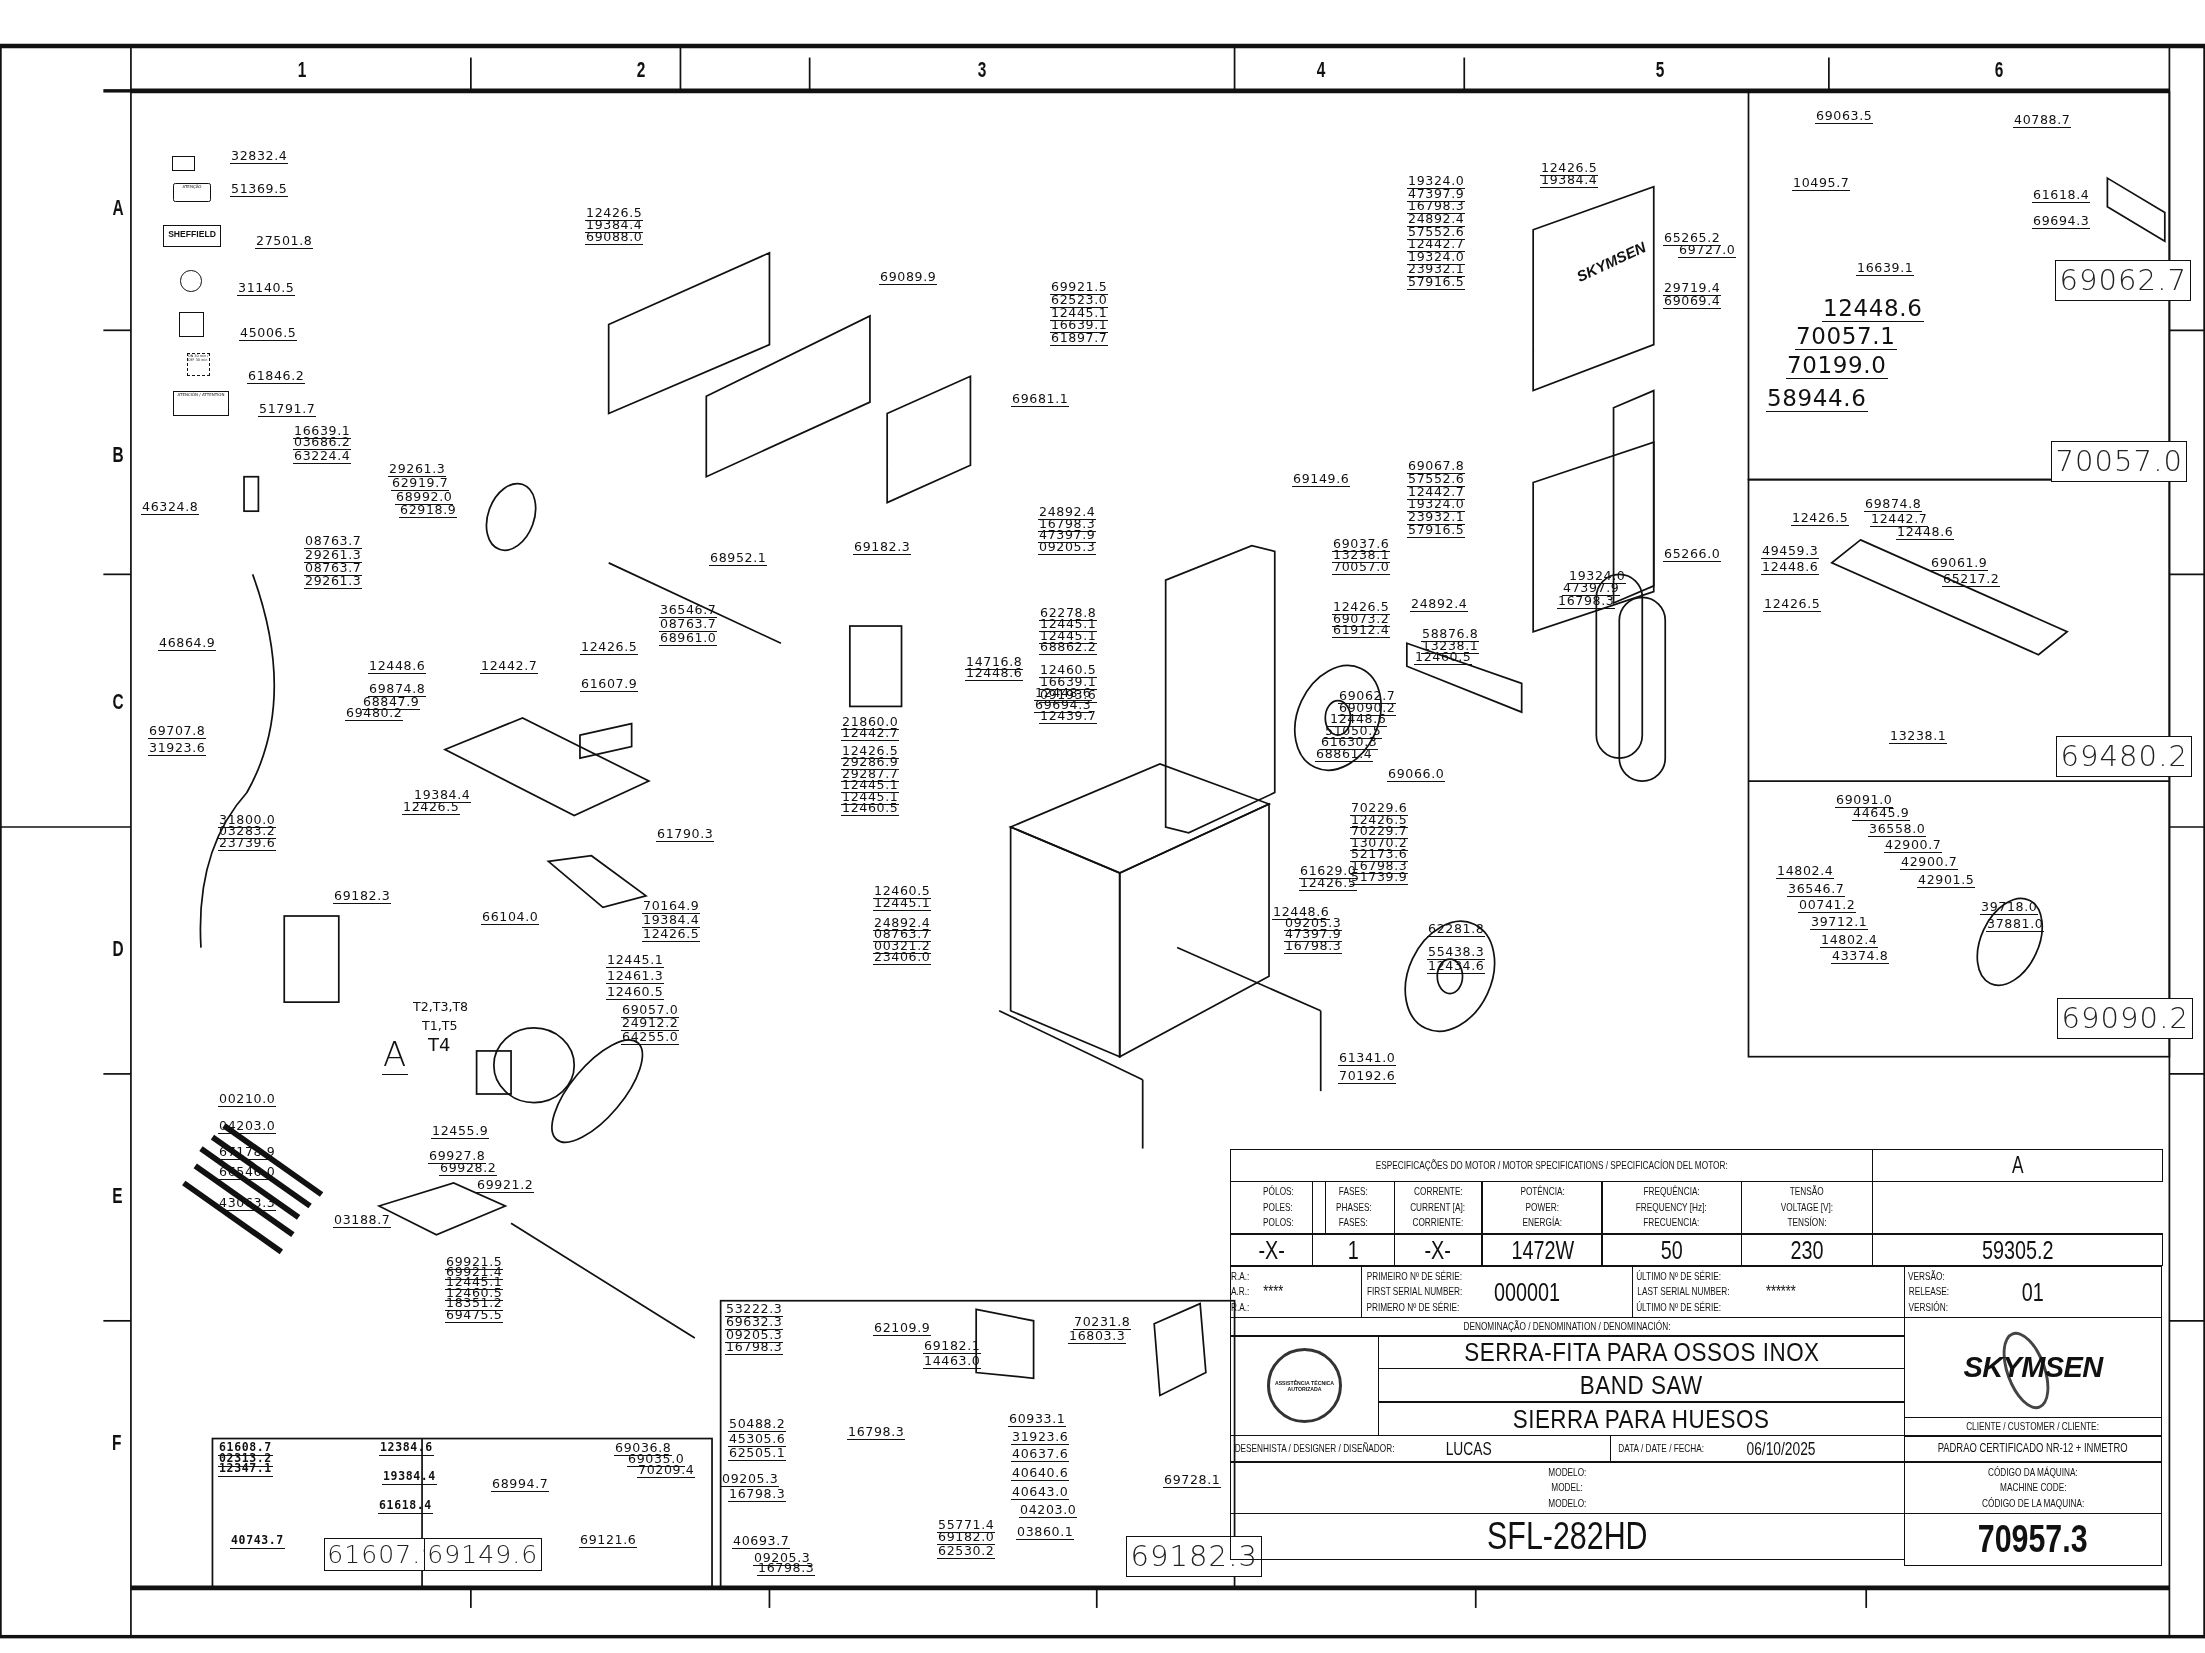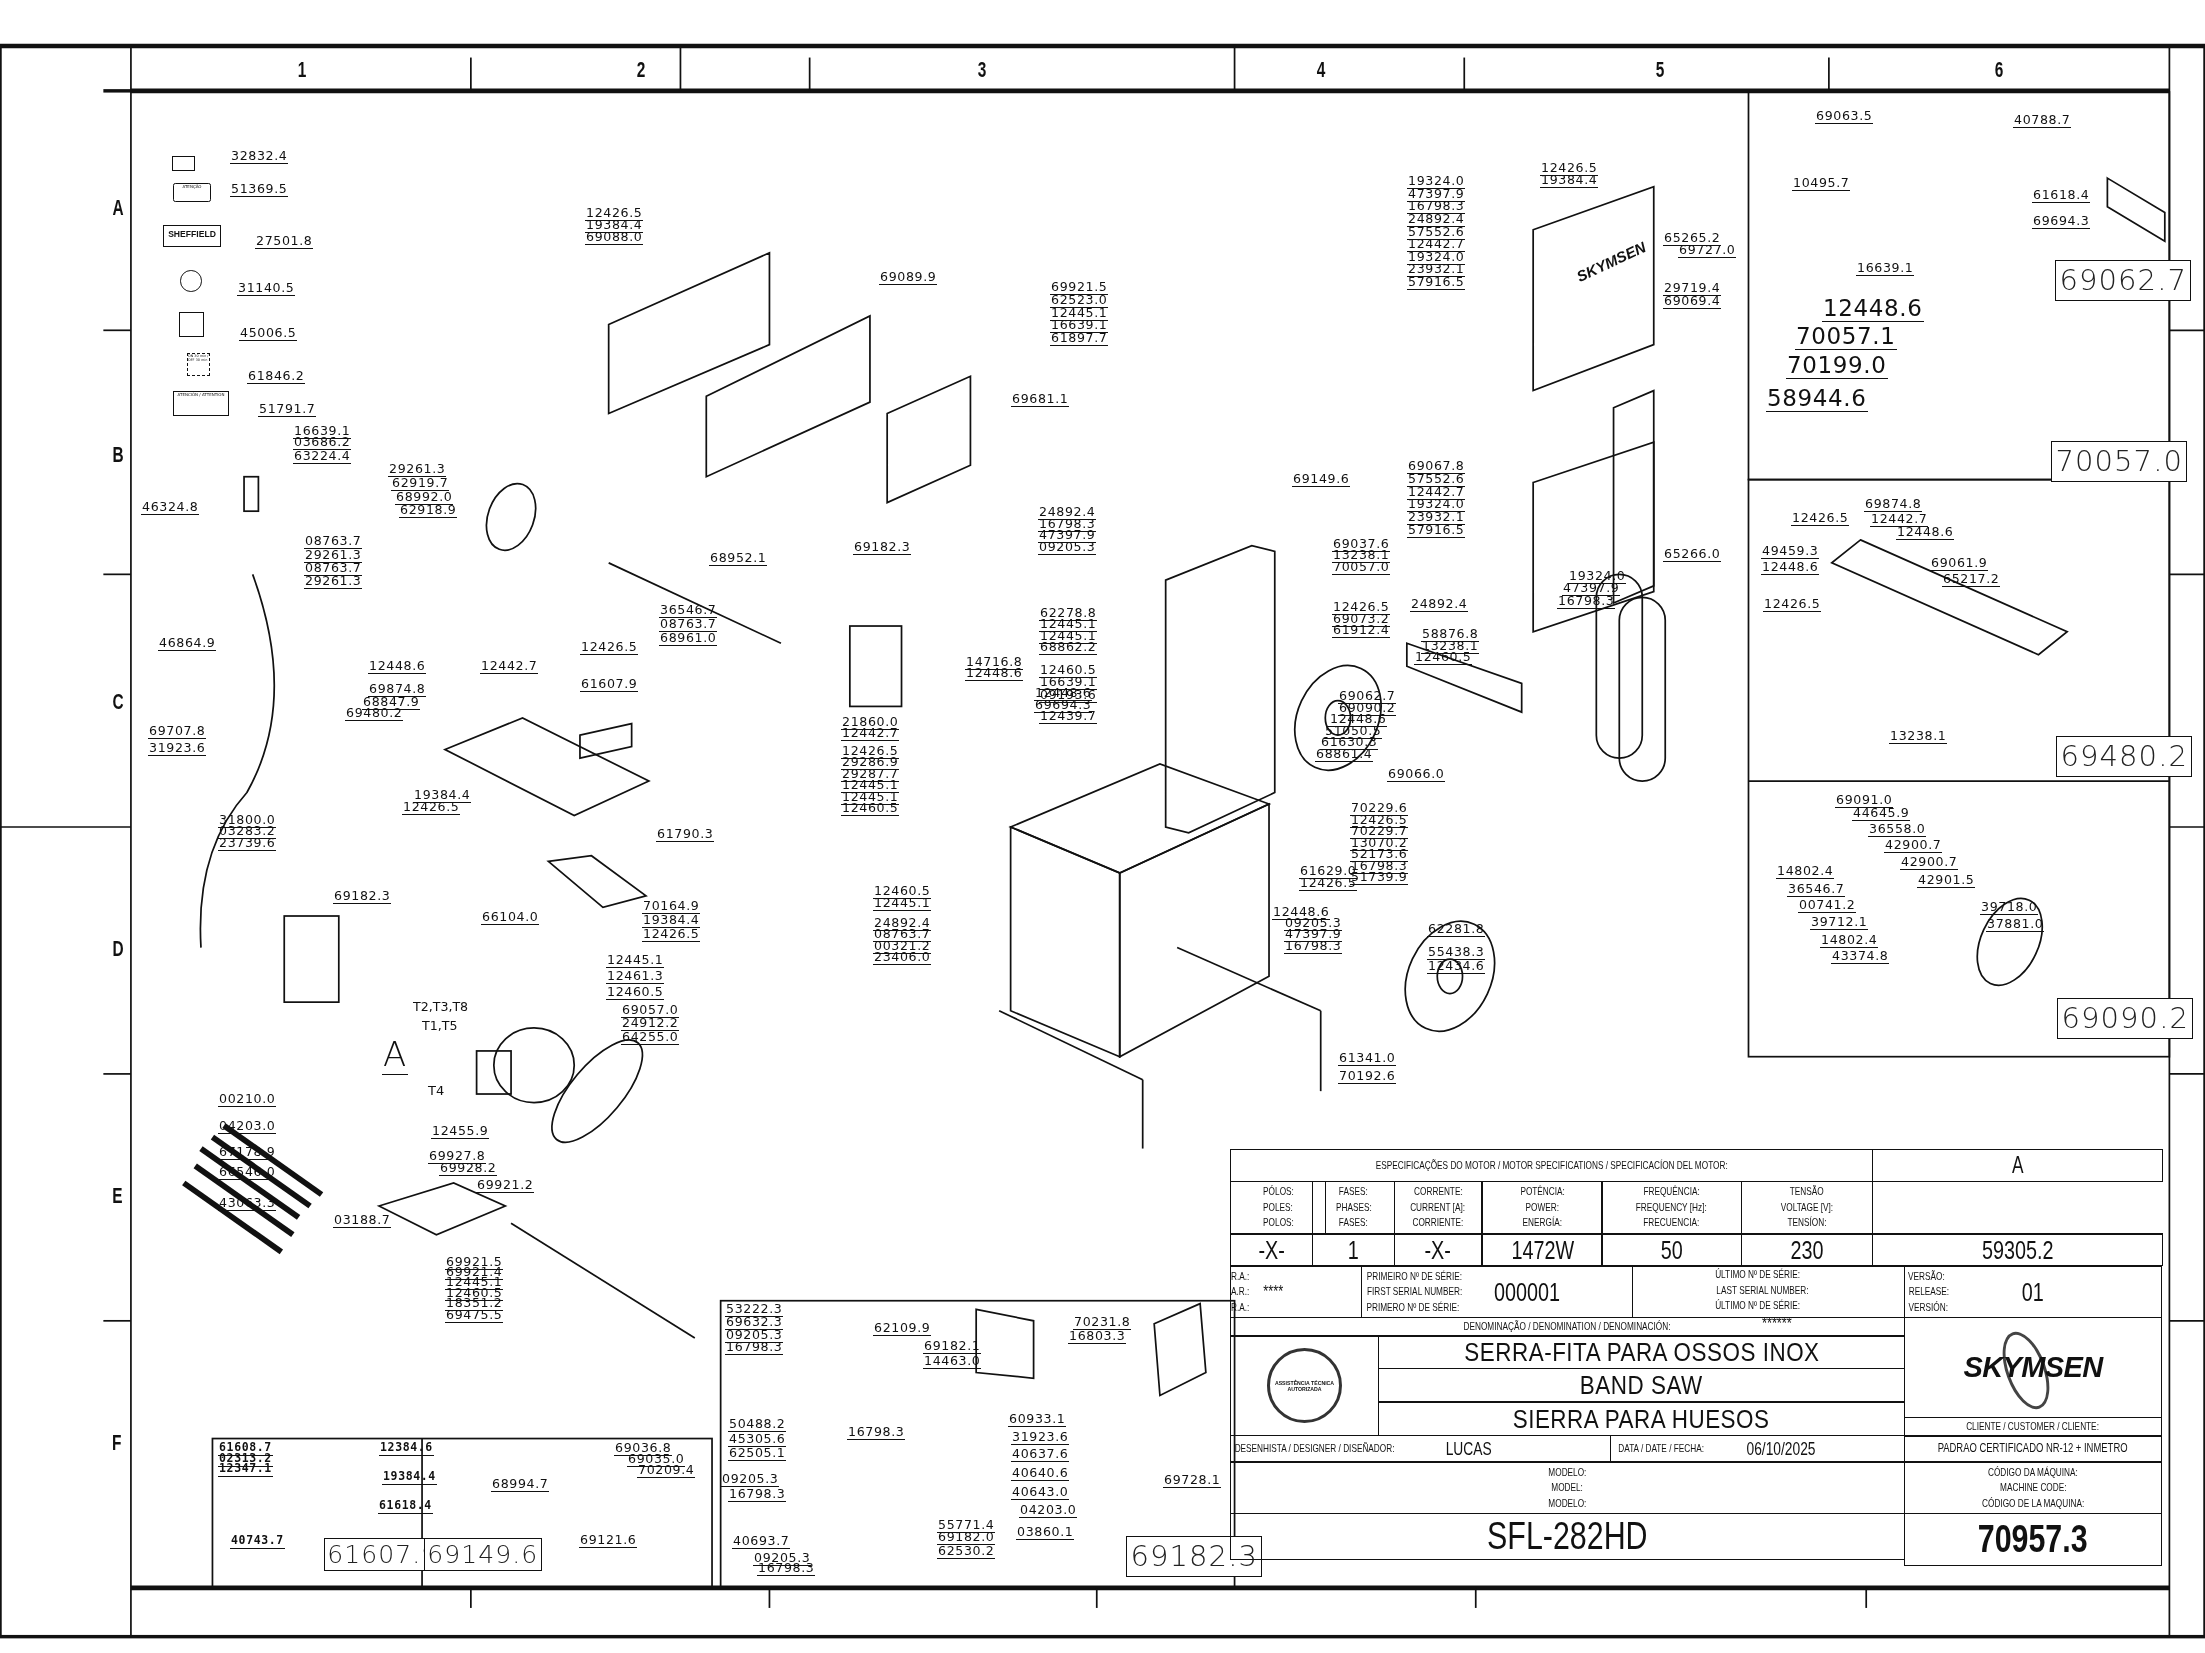--- a/index.html
+++ b/index.html
@@ -220,21 +220,21 @@
   <span class="lbl" style="left:642px;top:927px">12426.5</span>
   <span class="lbl" style="left:606px;top:953px">12445.1</span>
   <span class="lbl" style="left:606px;top:969px">12461.3</span>
   <span class="lbl" style="left:606px;top:985px">12460.5</span>
   <span class="lbl" style="left:621px;top:1003px">69057.0</span>
   <span class="lbl" style="left:621px;top:1016px">24912.2</span>
   <span class="lbl" style="left:621px;top:1030px">64255.0</span>
   <span class="lbl" style="left:431px;top:1124px">12455.9</span>
   <span style="position:absolute;left:413px;top:999px;font-size:12.6px">T2,T3,T8</span>
   <span style="position:absolute;left:422px;top:1018px;font-size:12.6px">T1,T5</span>
-  <span style="position:absolute;left:428px;top:1083px;font-size:13px">T4</span>
+  <span style="position:absolute;left:428px;top:1034px;font-size:18px">T4</span>
   <span class="lbl big" style="left:382px;top:1034px;font-weight:100;font-size:34px;line-height:40px">A</span>
 
   <span class="lbl" style="left:428px;top:1149px">69927.8</span>
   <span class="lbl" style="left:439px;top:1161px">69928.2</span>
   <span class="lbl" style="left:476px;top:1178px">69921.2</span>
   <span class="lbl" style="left:333px;top:1213px">03188.7</span>
   <span class="lbl" style="left:445px;top:1255px">69921.5</span>
   <span class="lbl" style="left:445px;top:1265px">69921.4</span>
   <span class="lbl" style="left:445px;top:1275px">12445.1</span>
   <span class="lbl" style="left:445px;top:1286px">12460.5</span>
@@ -507,21 +507,21 @@
       <span class="tb-val" style="font-size:17px;margin-left:8px">****</span>
     </div>
     <div class="tb-cell" style="left:131px;top:116px;width:272px;height:53px;flex-direction:row;justify-content:flex-start;border-top-width:2.3px">
       <div style="display:flex;flex-direction:column;align-items:flex-start;margin-left:-11.5px">
           <span class="tb-small">PRIMEIRO Nº DE SÉRIE:</span>
           <span class="tb-small">FIRST SERIAL NUMBER:</span>
           <span class="tb-small">PRIMERO Nº DE SÉRIE:</span>
         </div>
       <span class="tb-val" style="margin-left:5.7px">000001</span>
     </div>
-    <div class="tb-cell" style="left:402px;top:116px;width:273px;height:53px;flex-direction:column;justify-content:flex-start;border-top-width:2.3px">
+    <div class="tb-cell" style="left:402px;top:116px;width:273px;height:53px;flex-direction:row;justify-content:flex-start;border-top-width:2.3px">
       <div style="display:flex;flex-direction:column;align-items:flex-start;margin-left:-11.5px">
           <span class="tb-small">ÚLTIMO Nº DE SÉRIE:</span>
           <span class="tb-small">LAST SERIAL NUMBER:</span>
           <span class="tb-small">ÚLTIMO Nº DE SÉRIE:</span>
         </div>
       <span class="tb-val" style="font-size:17px;margin-left:17px">******</span>
     </div>
     <div class="tb-cell" style="left:674px;top:116px;width:258px;height:53px;flex-direction:row;justify-content:flex-start;border-top-width:2.3px">
       <div style="display:flex;flex-direction:column;align-items:flex-start;margin-left:-3.4px">
           <span class="tb-small">VERSÃO:</span>

